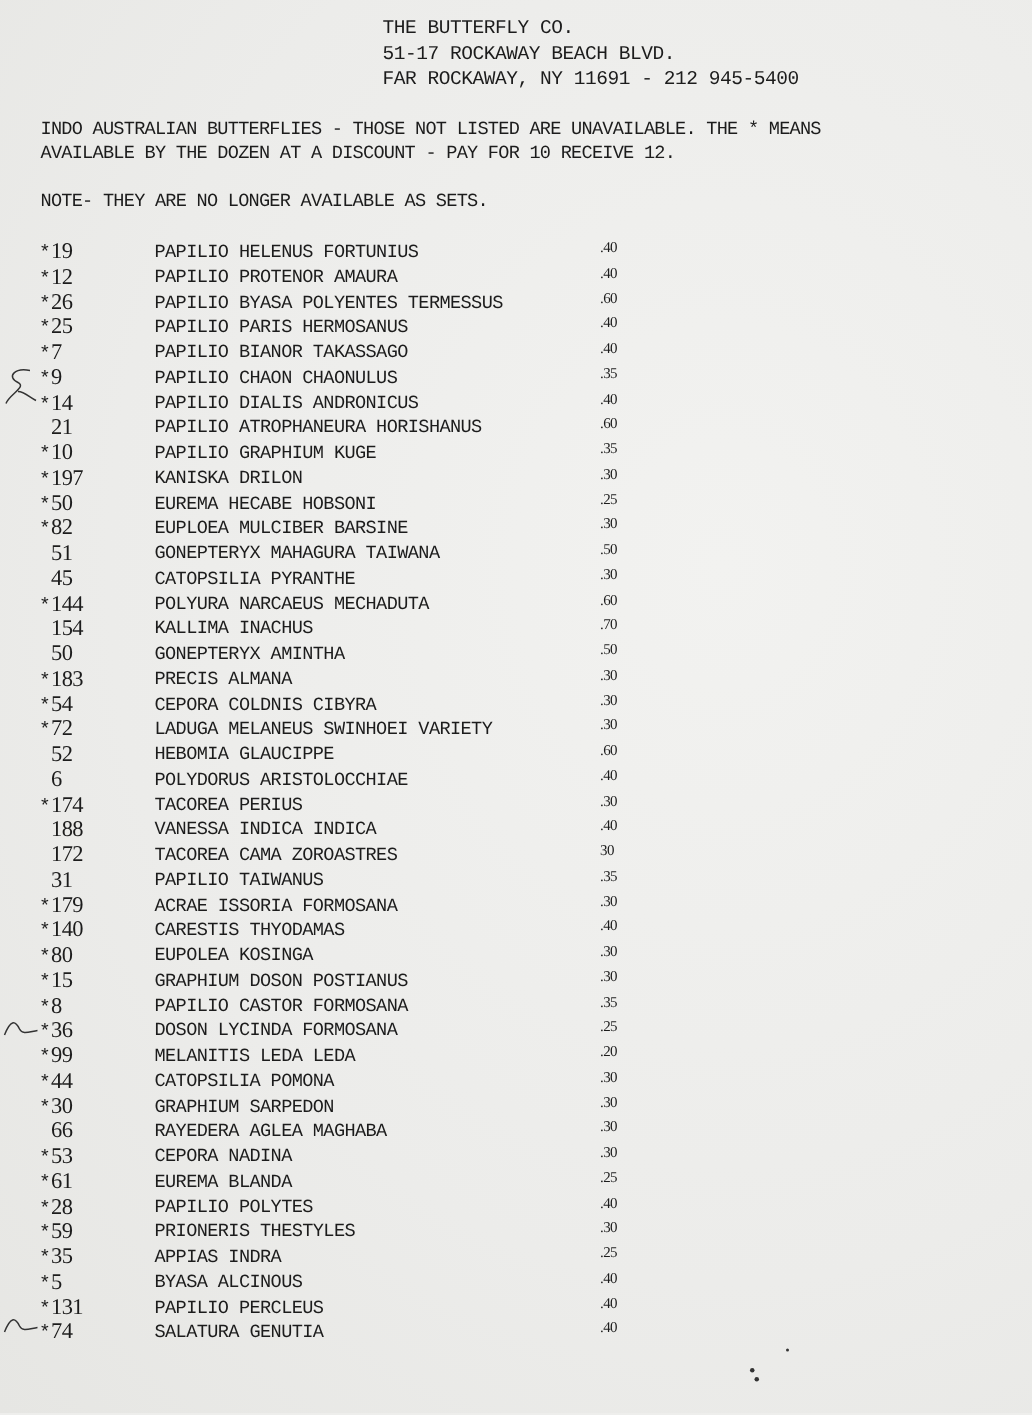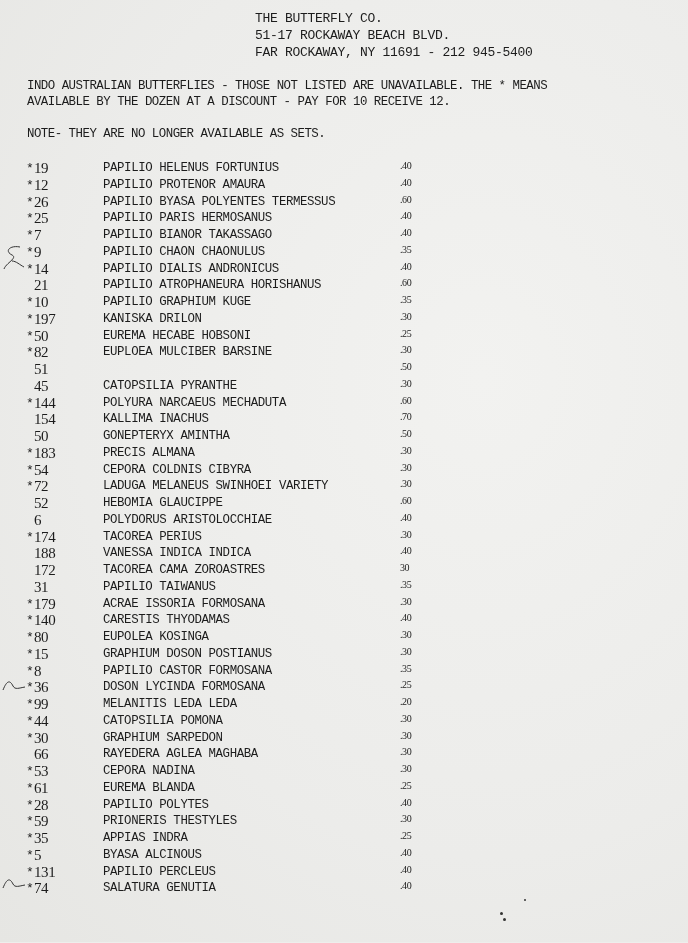--- a/index.html
+++ b/index.html
@@ -137,20 +137,21 @@
       </div>
       <div class="row">
         <span class="star">*</span>
         <span class="num">82</span>
         <span class="name">EUPLOEA MULCIBER BARSINE</span>
         <span class="price">.30</span>
       </div>
       <div class="row">
         <span class="star"></span>
         <span class="num">51</span>
+        <span class="name">GONEPTERYX MAHAGURA TAIWANA</span>
         <span class="price">.50</span>
       </div>
       <div class="row">
         <span class="star"></span>
         <span class="num">45</span>
         <span class="name">CATOPSILIA PYRANTHE</span>
         <span class="price">.30</span>
       </div>
       <div class="row">
         <span class="star">*</span>

